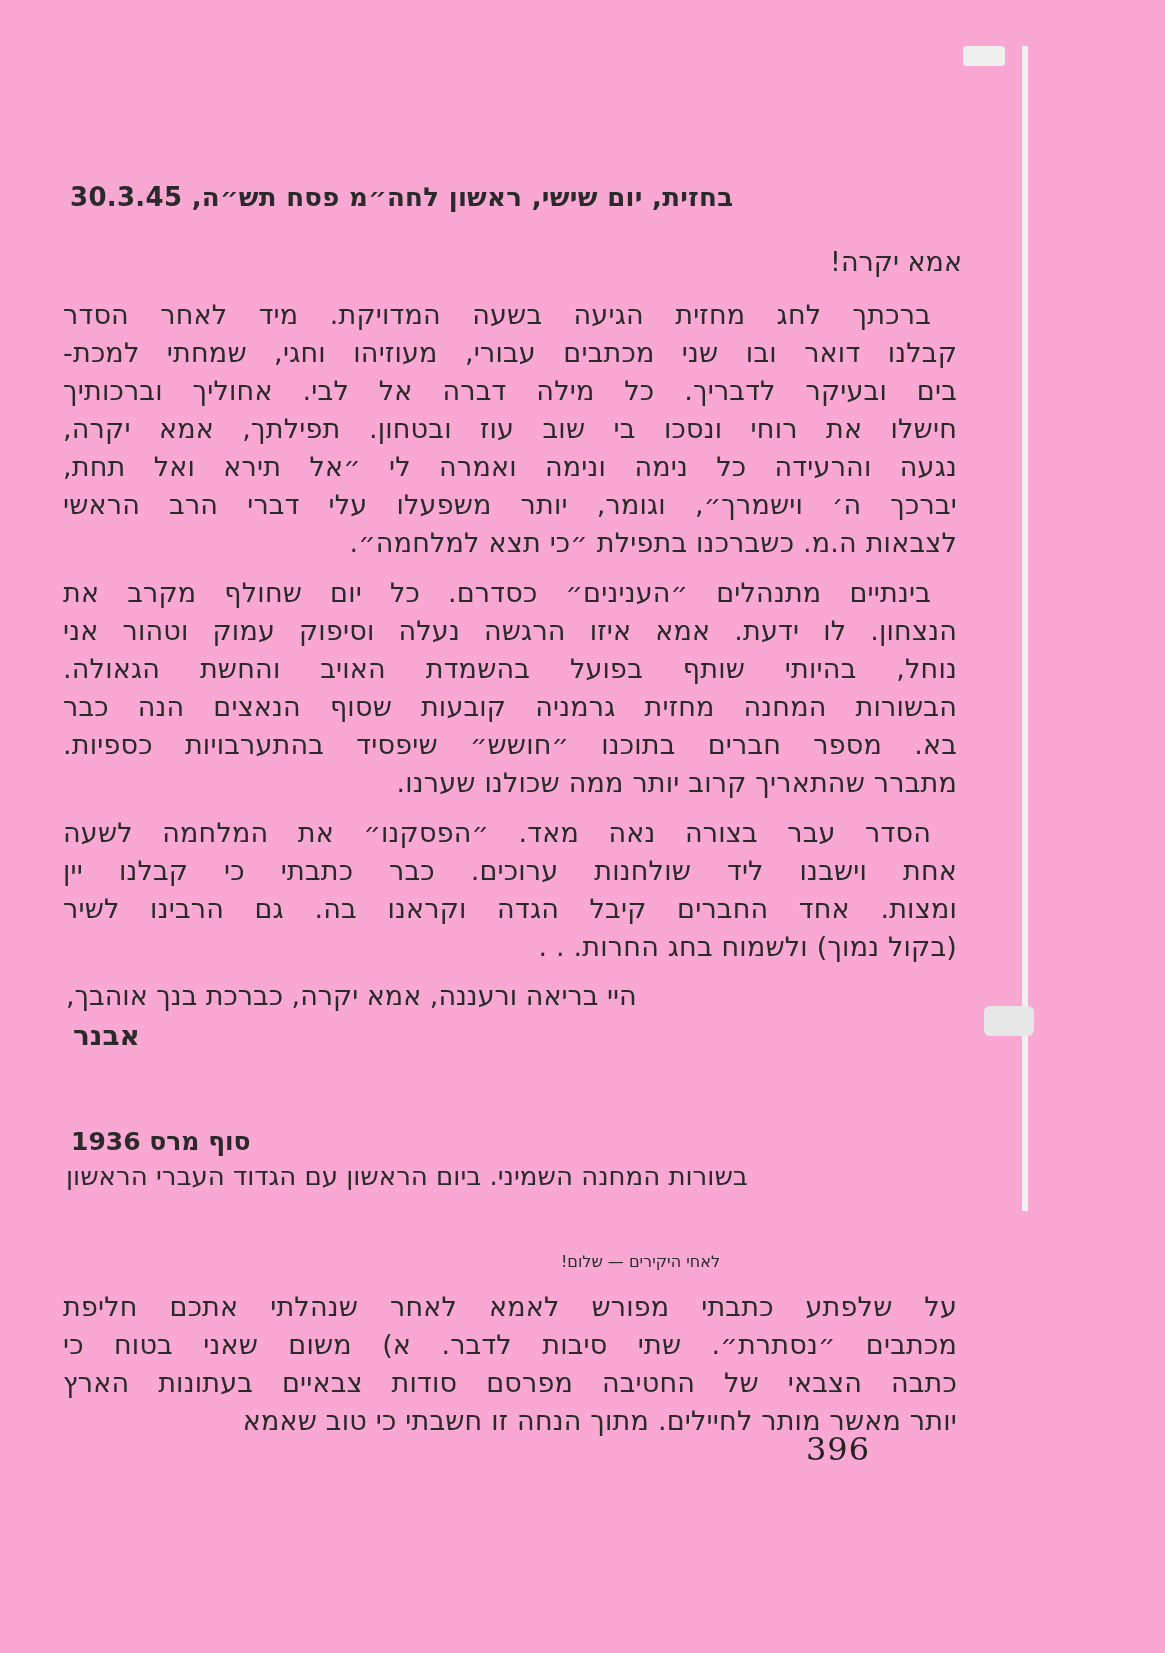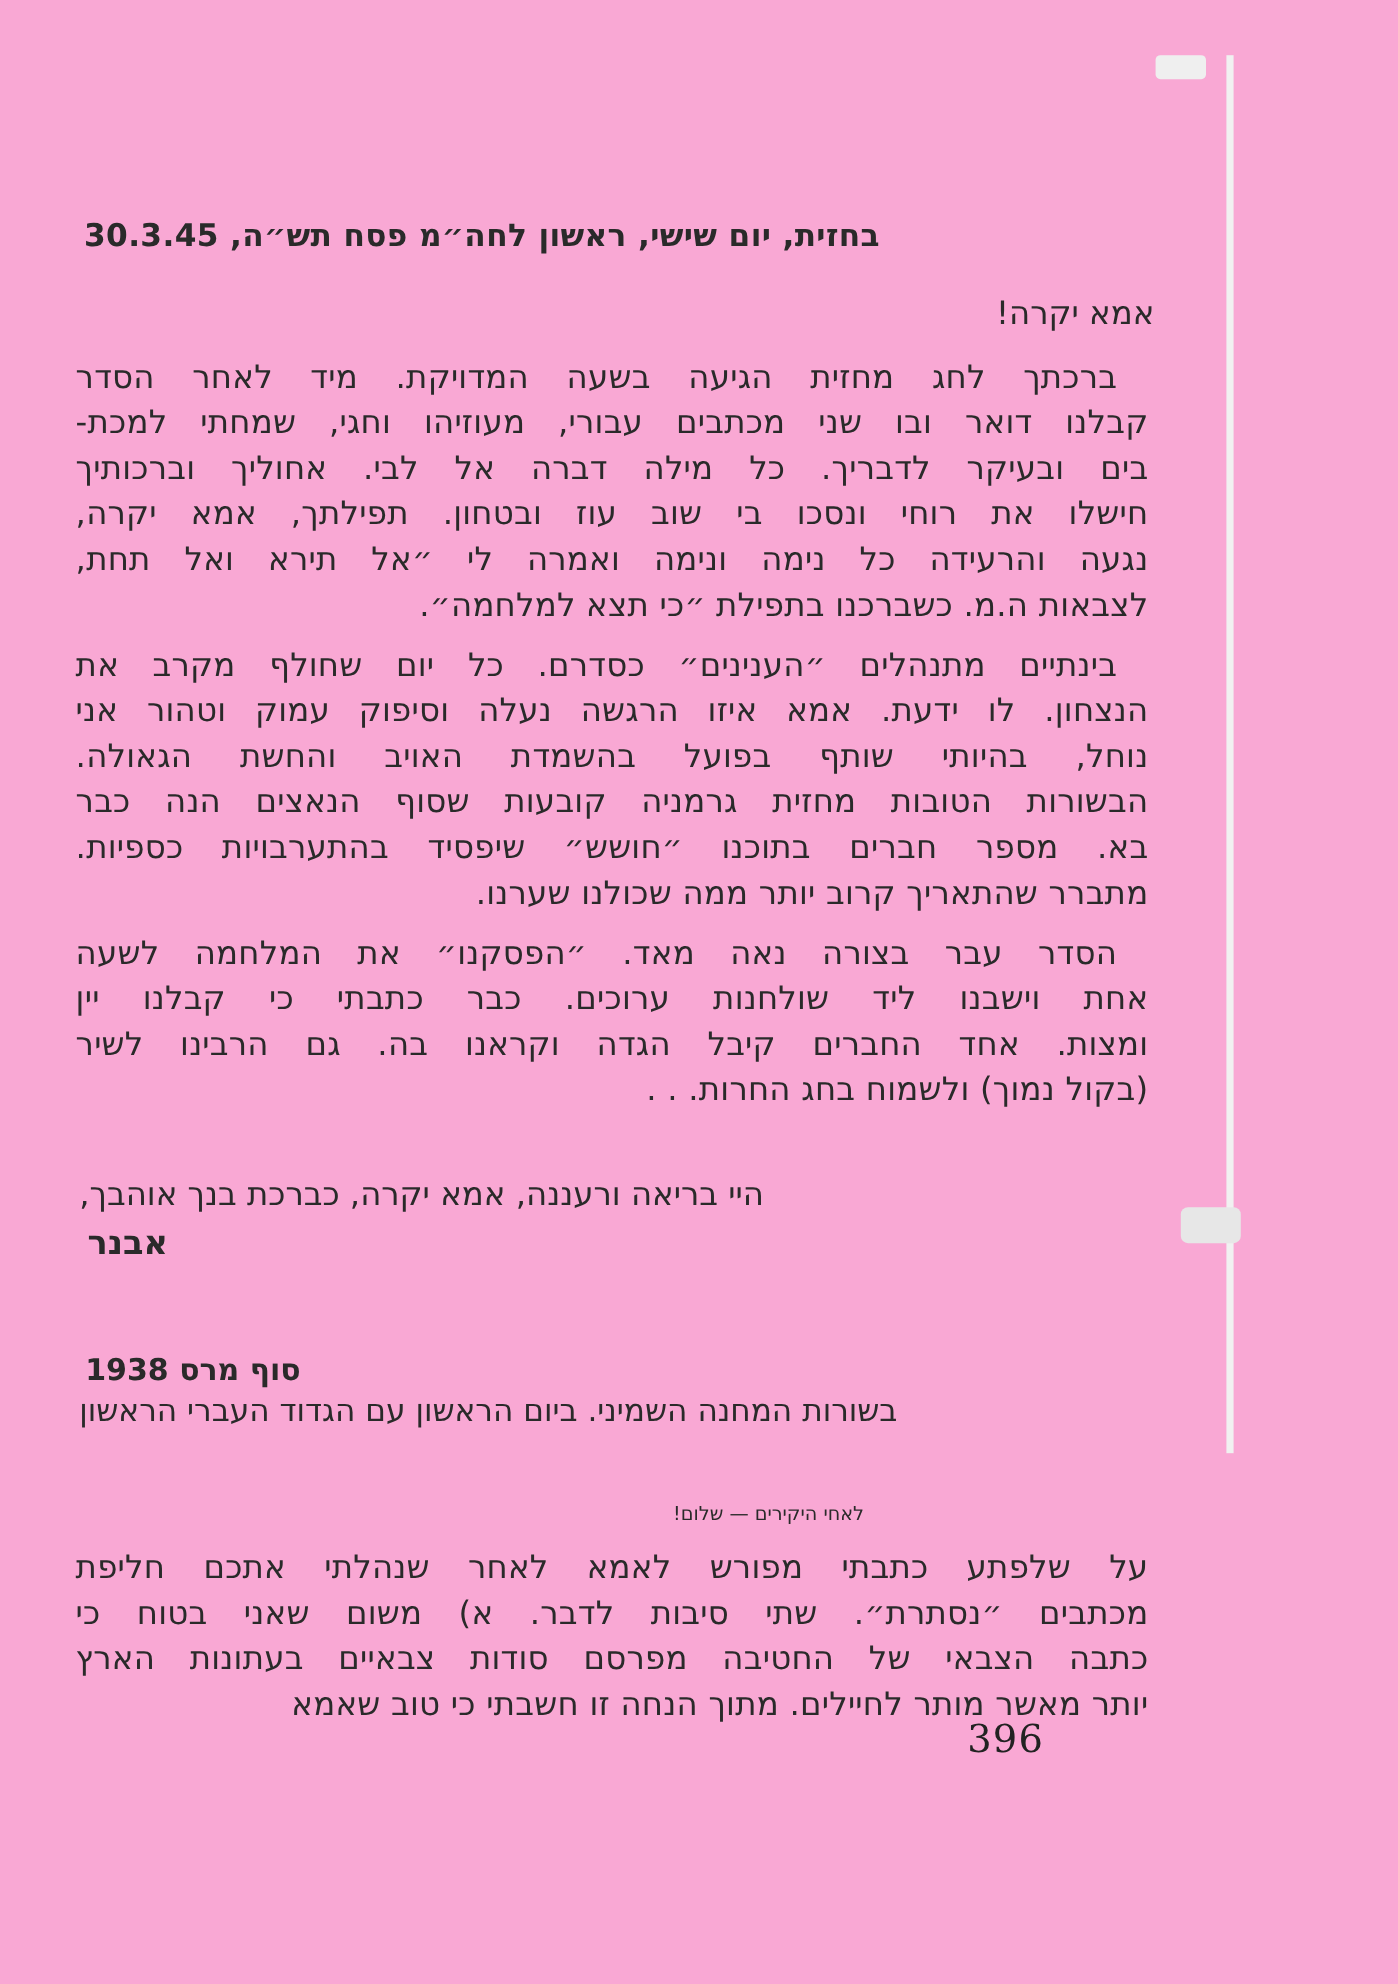--- a/index.html
+++ b/index.html
@@ -131,43 +131,44 @@
 
   <div class="l1-salutation">אמא יקרה!</div>
 
   <div class="body-block l1-body">
       <div class="para">
         <div class="line para-start">ברכתך לחג מחזית הגיעה בשעה המדויקת. מיד לאחר הסדר</div>
         <div class="line">קבלנו דואר ובו שני מכתבים עבורי, מעוזיהו וחגי, שמחתי למכת-</div>
         <div class="line">בים ובעיקר לדבריך. כל מילה דברה אל לבי. אחוליך וברכותיך</div>
         <div class="line">חישלו את רוחי ונסכו בי שוב עוז ובטחון. תפילתך, אמא יקרה,</div>
         <div class="line">נגעה והרעידה כל נימה ונימה ואמרה לי ״אל תירא ואל תחת,</div>
+        <div class="line">יברכך ה׳ וישמרך״, וגומר, יותר משפעלו עלי דברי הרב הראשי</div>
         <div class="line para-end">לצבאות ה.מ. כשברכנו בתפילת ״כי תצא למלחמה״.</div>
       </div>
       <div class="para">
         <div class="line para-start">בינתיים מתנהלים ״הענינים״ כסדרם. כל יום שחולף מקרב את</div>
         <div class="line">הנצחון. לו ידעת. אמא איזו הרגשה נעלה וסיפוק עמוק וטהור אני</div>
         <div class="line">נוחל, בהיותי שותף בפועל בהשמדת האויב והחשת הגאולה.</div>
-        <div class="line">הבשורות הטובות מחזית גרמניה קובעות שסוף הנאצים הנה כבר</div>
+        <div class="line">הבשורות המחנה מחזית גרמניה קובעות שסוף הנאצים הנה כבר</div>
         <div class="line">בא. מספר חברים בתוכנו ״חושש״ שיפסיד בהתערבויות כספיות.</div>
         <div class="line para-end">מתברר שהתאריך קרוב יותר ממה שכולנו שערנו.</div>
       </div>
       <div class="para">
         <div class="line para-start">הסדר עבר בצורה נאה מאד. ״הפסקנו״ את המלחמה לשעה</div>
         <div class="line">אחת וישבנו ליד שולחנות ערוכים. כבר כתבתי כי קבלנו יין</div>
         <div class="line">ומצות. אחד החברים קיבל הגדה וקראנו בה. גם הרבינו לשיר</div>
         <div class="line para-end">(בקול נמוך) ולשמוח בחג החרות. . .</div>
       </div>
     </div>
 
   <div class="l1-signoff">היי בריאה ורעננה, אמא יקרה, כברכת בנך אוהבך,</div>
 
   <div class="l1-signature">אבנר</div>
 
-  <div class="l2-dateline">סוף מרס 1938</div>
+  <div class="l2-dateline">סוף מרס 1936</div>
 
   <div class="l2-subheading">בשורות המחנה השמיני. ביום הראשון עם הגדוד העברי הראשון</div>
 
   <div class="l2-salutation">לאחי היקירים — שלום!</div>
 
   <div class="body-block l2-body">
       <div class="para">
         <div class="line">על שלפתע כתבתי מפורש לאמא לאחר שנהלתי אתכם חליפת</div>
         <div class="line">מכתבים ״נסתרת״. שתי סיבות לדבר. א) משום שאני בטוח כי</div>
         <div class="line">כתבה הצבאי של החטיבה מפרסם סודות צבאיים בעתונות הארץ</div>

